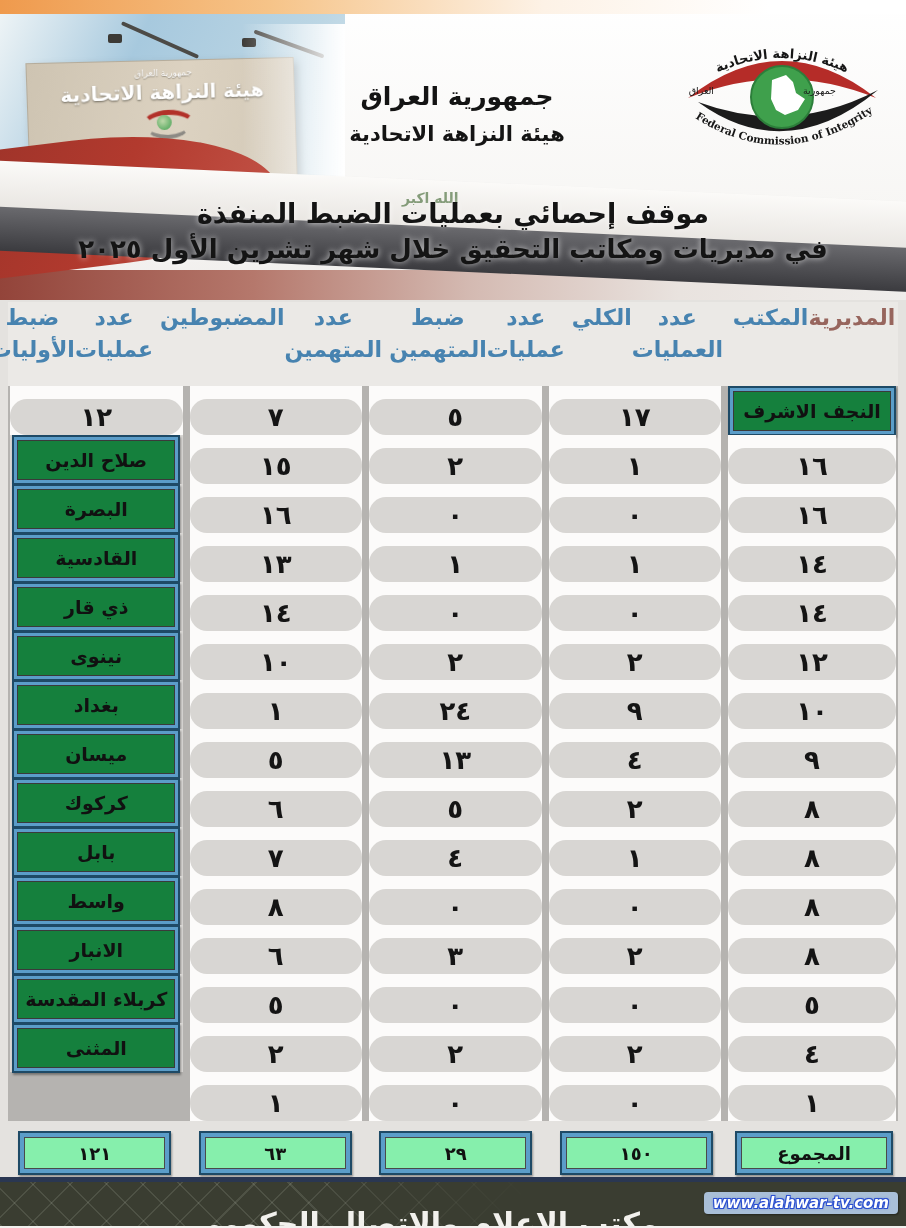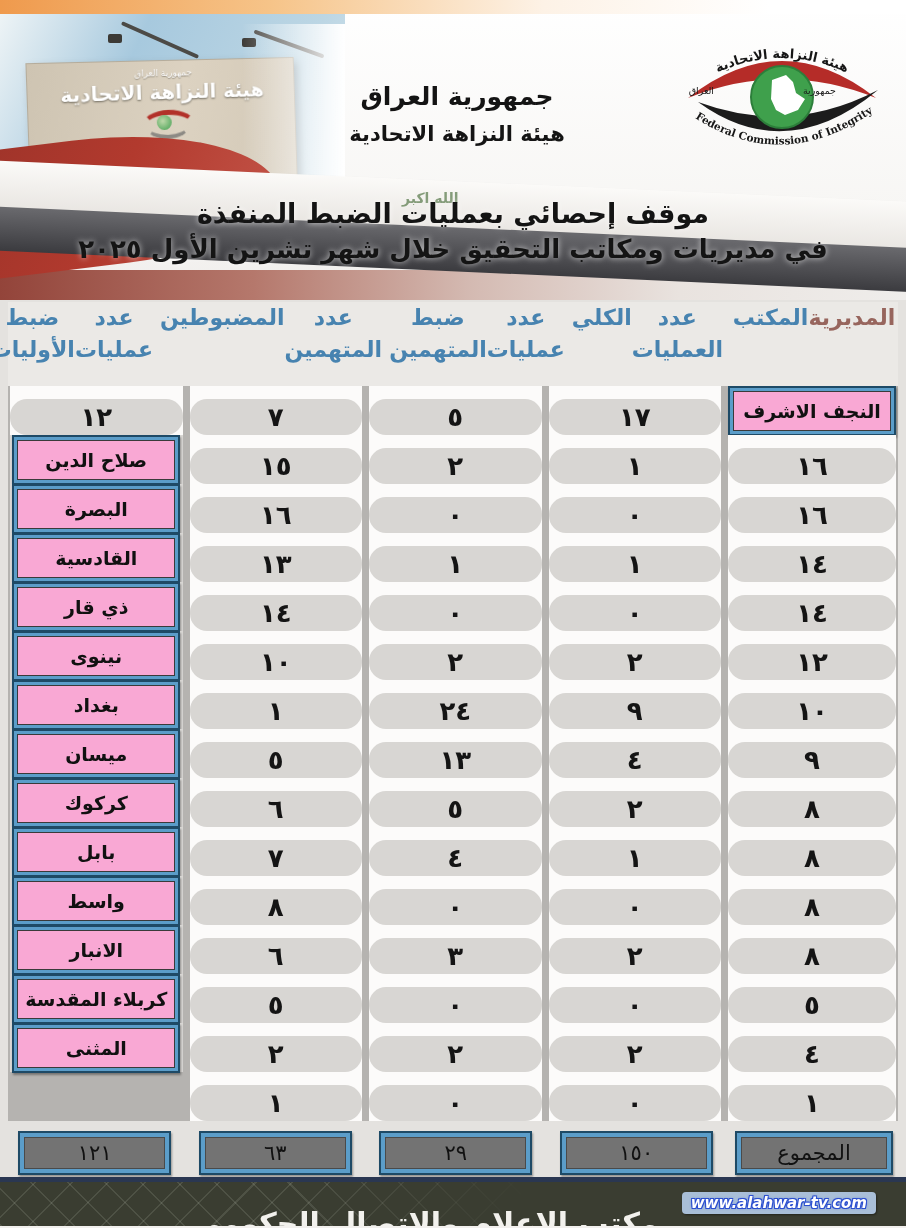--- a/index.html
+++ b/index.html
@@ -68,45 +68,45 @@
   .th .maroon{color:var(--header_maroon);}
   .tbody{display:grid;direction:rtl;grid-template-columns:168px repeat(4,1fr);column-gap:7px;
     grid-auto-rows:49px;background:var(--separator_gray);
     border-left:2px solid var(--separator_gray);border-right:2px solid var(--separator_gray);}
   .cell{background:#fcfbfa;}
   .cell .band{margin-top:13px;height:36px;line-height:36px;background:var(--band_gray);
     text-align:center;font-size:26px;font-weight:bold;color:#141414;border-radius:17px;}
   .cell.office{background:#d9d7d4;display:flex;align-items:center;justify-content:center;}
   .obox{width:158px;height:40px;border:2px solid var(--box_border_navy);background:var(--box_frame_blue);
     padding:3px;box-shadow:1px 2px 2px rgba(0,0,0,.35);}
-  .obox-in{width:100%;height:100%;background:#f9a8d4;border:1px solid #3a3a3a;box-sizing:border-box;
+  .obox-in{width:100%;height:100%;background:#15803d;border:1px solid #3a3a3a;box-sizing:border-box;
     display:flex;align-items:center;justify-content:center;
     font-size:19px;font-weight:bold;color:#111;direction:rtl;white-space:nowrap;margin-left:16px;}
   .totals{display:grid;direction:rtl;grid-template-columns:168px repeat(4,1fr);column-gap:7px;
     margin-top:8px;height:48px;}
   .tcell{display:flex;align-items:center;justify-content:center;}
   .tbox{width:88%;height:44px;border:2px solid var(--box_border_navy);background:var(--box_frame_blue);
     padding:4px;box-sizing:border-box;box-shadow:1px 2px 2px rgba(0,0,0,.35);}
   .tbox.wide{width:158px;}
-  .tbox-in{width:100%;height:100%;background:#737373;border:1px solid #4a4a4a;box-sizing:border-box;
+  .tbox-in{width:100%;height:100%;background:#86efac;border:1px solid #4a4a4a;box-sizing:border-box;
     display:flex;align-items:center;justify-content:center;
-    font-size:21px;font-weight:normal;color:#111;direction:rtl;}
+    font-size:18px;font-weight:bold;color:#111;direction:rtl;}
 
   
   .footer{position:relative;width:906px;height:49px;background:var(--footer_olive);
     border-top:5px solid var(--footer_navy);box-sizing:border-box;overflow:hidden;}
   .footer-pattern{position:absolute;left:0;top:0;width:60%;height:100%;
     background-image:repeating-linear-gradient(45deg,rgba(215,220,205,.13) 0 1.5px,transparent 1.5px 26px),
                      repeating-linear-gradient(-45deg,rgba(215,220,205,.13) 0 1.5px,transparent 1.5px 26px);
     -webkit-mask-image:linear-gradient(to right,#000 55%,transparent 98%);
             mask-image:linear-gradient(to right,#000 55%,transparent 98%);}
   .credit{position:absolute;left:50%;transform:translateX(-56%);top:24px;color:#f2f1ed;
     font-size:30px;font-weight:bold;direction:rtl;white-space:nowrap;
     font-family:"DejaVu Serif","DejaVu Sans",serif;}
-  .watermark{position:absolute;right:30px;top:10px;background:#a9bfd8;border-radius:4px;
+  .watermark{position:absolute;right:8px;top:10px;background:#a9bfd8;border-radius:4px;
     padding:2px 9px;font-size:15px;font-weight:bold;font-style:italic;color:#ffffff;
     text-shadow:1px 1px 0 var(--watermark_blue),-1px -1px 0 var(--watermark_blue),
       1px -1px 0 var(--watermark_blue),-1px 1px 0 var(--watermark_blue),0 0 3px var(--watermark_blue);
     box-shadow:1px 1px 2px rgba(0,0,0,.4);}
 </style>
 </head>
 <body>
 
 <div class="page">
 

